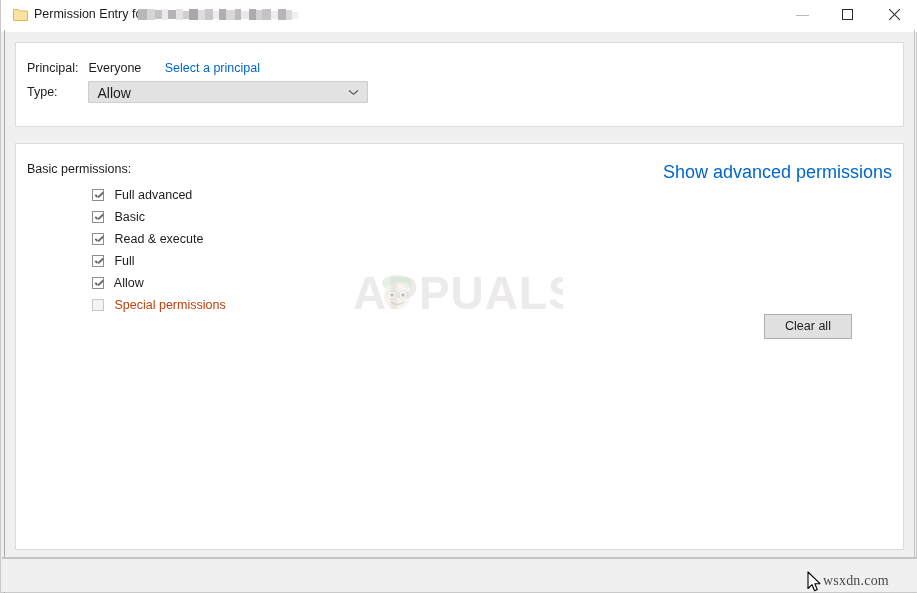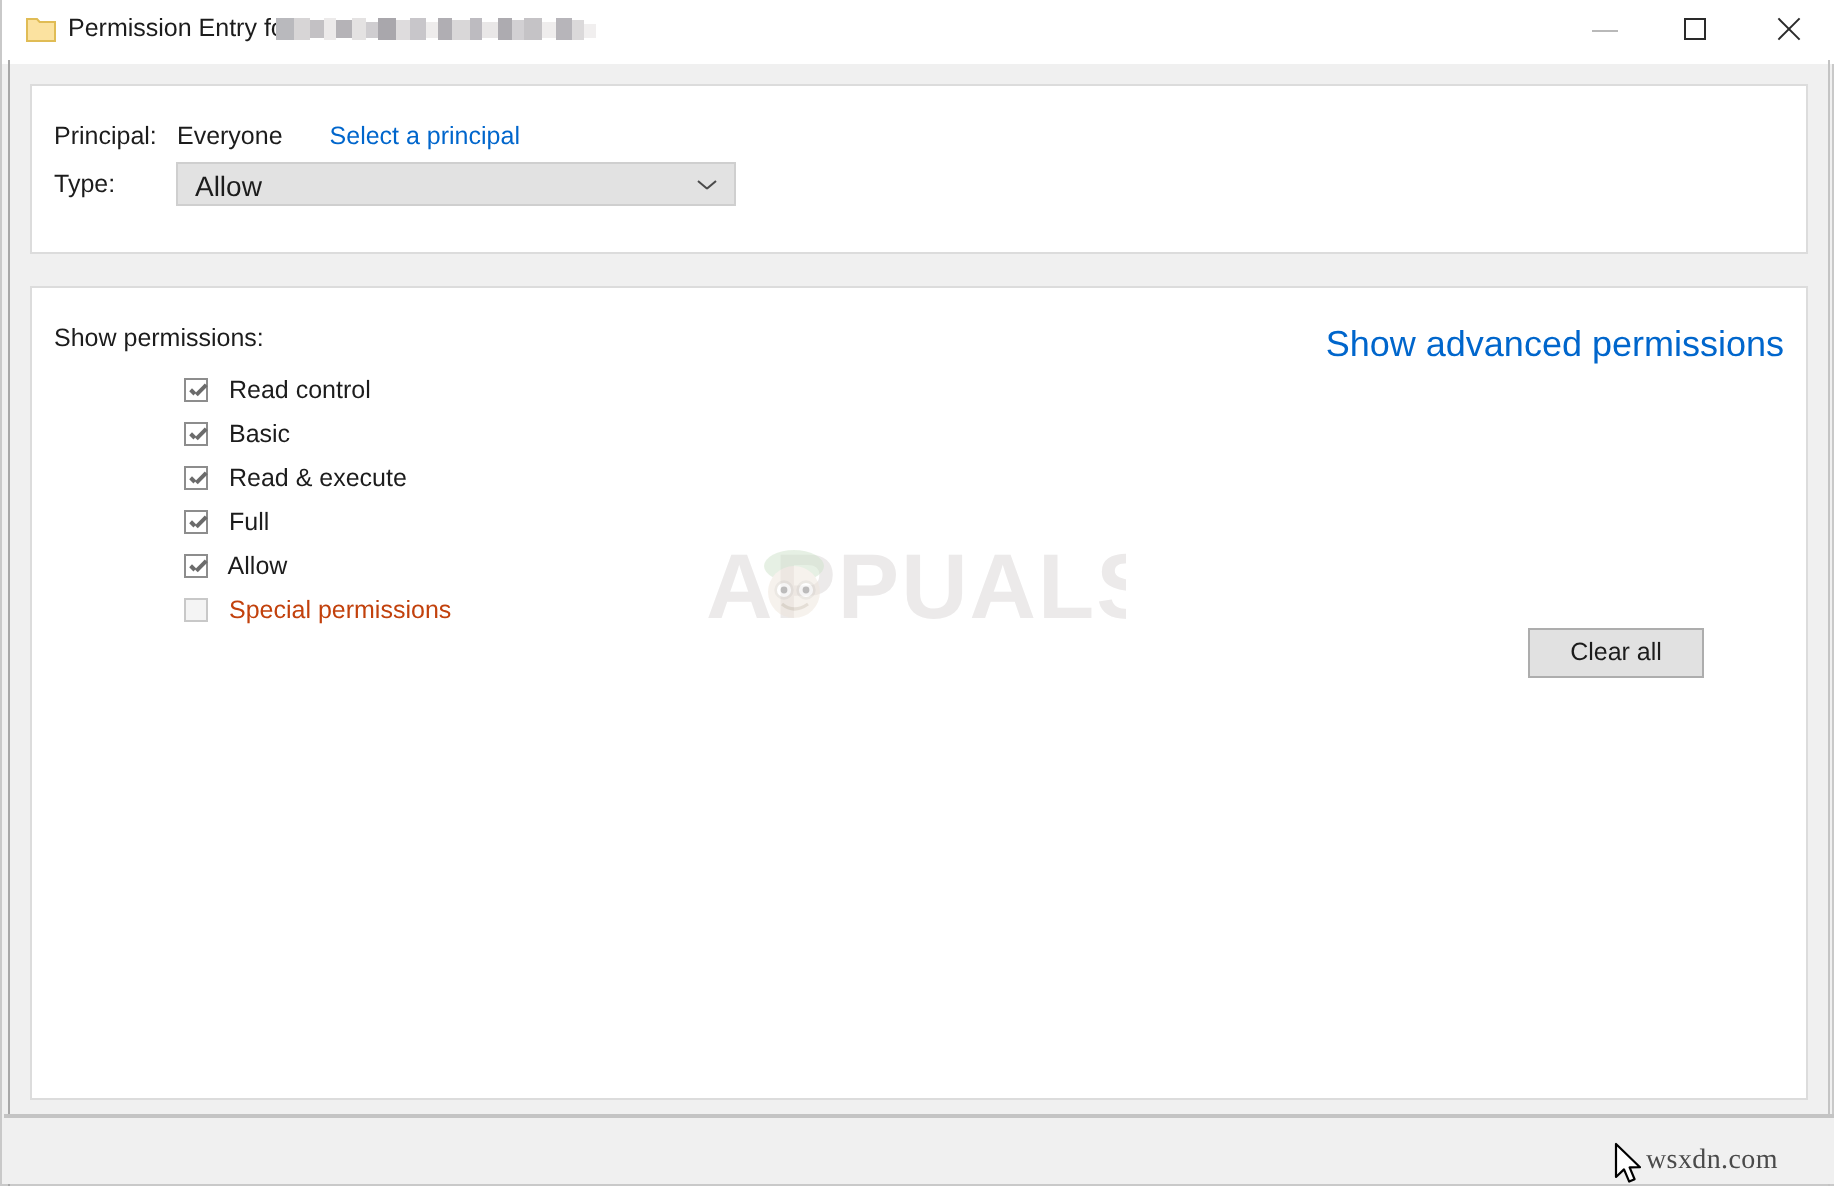--- a/index.html
+++ b/index.html
@@ -387,28 +387,28 @@
       <span class="lbl-type">Type:</span>
       <span class="combobox">
         <span class="combobox-value">Allow</span>
         <span class="combobox-arrow"></span>
       </span>
     </div>
   </div>
 
   <div class="group group-permissions">
 
-    <span class="lbl-basic">Show permissions:</span>
+    <span class="lbl-basic">Basic permissions:</span>
 
     <span class="link link-advanced">Show advanced permissions</span>
 
     <div class="perm-list">
       <div class="perm-item">
         <span class="cb checked"></span>
-        <span class="perm-label">Read control</span>
+        <span class="perm-label">Full advanced</span>
       </div>
       <div class="perm-item">
         <span class="cb checked"></span>
         <span class="perm-label">Basic</span>
       </div>
       <div class="perm-item">
         <span class="cb checked"></span>
         <span class="perm-label">Read &amp; execute</span>
       </div>
       <div class="perm-item">

